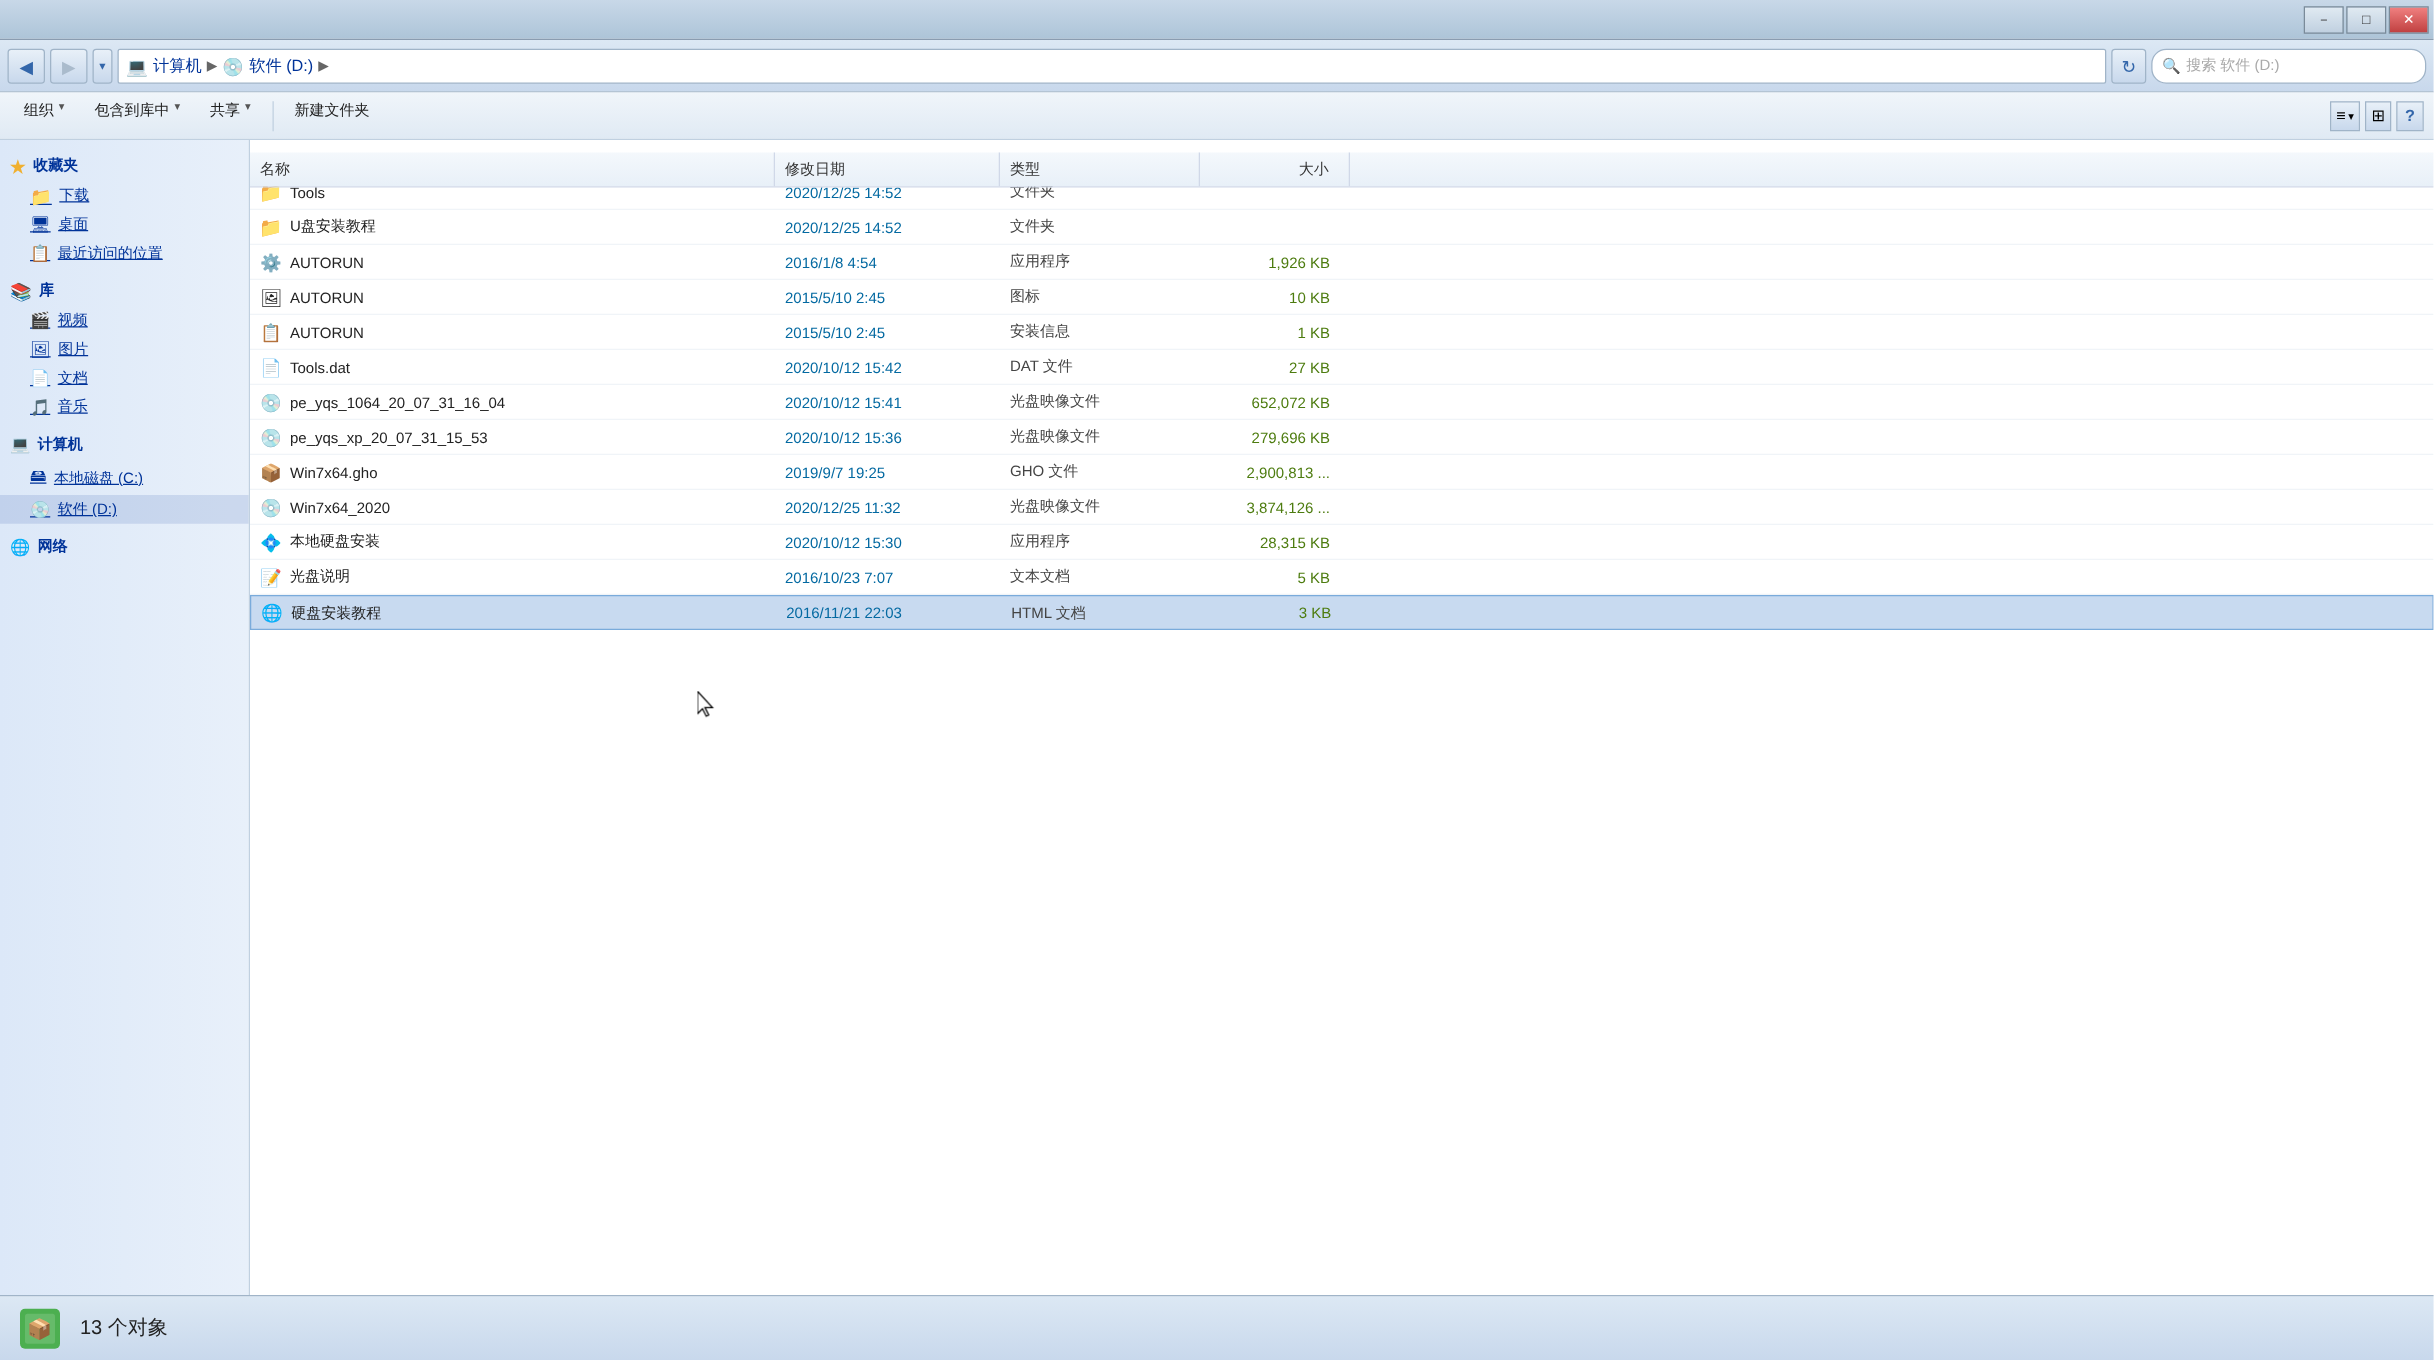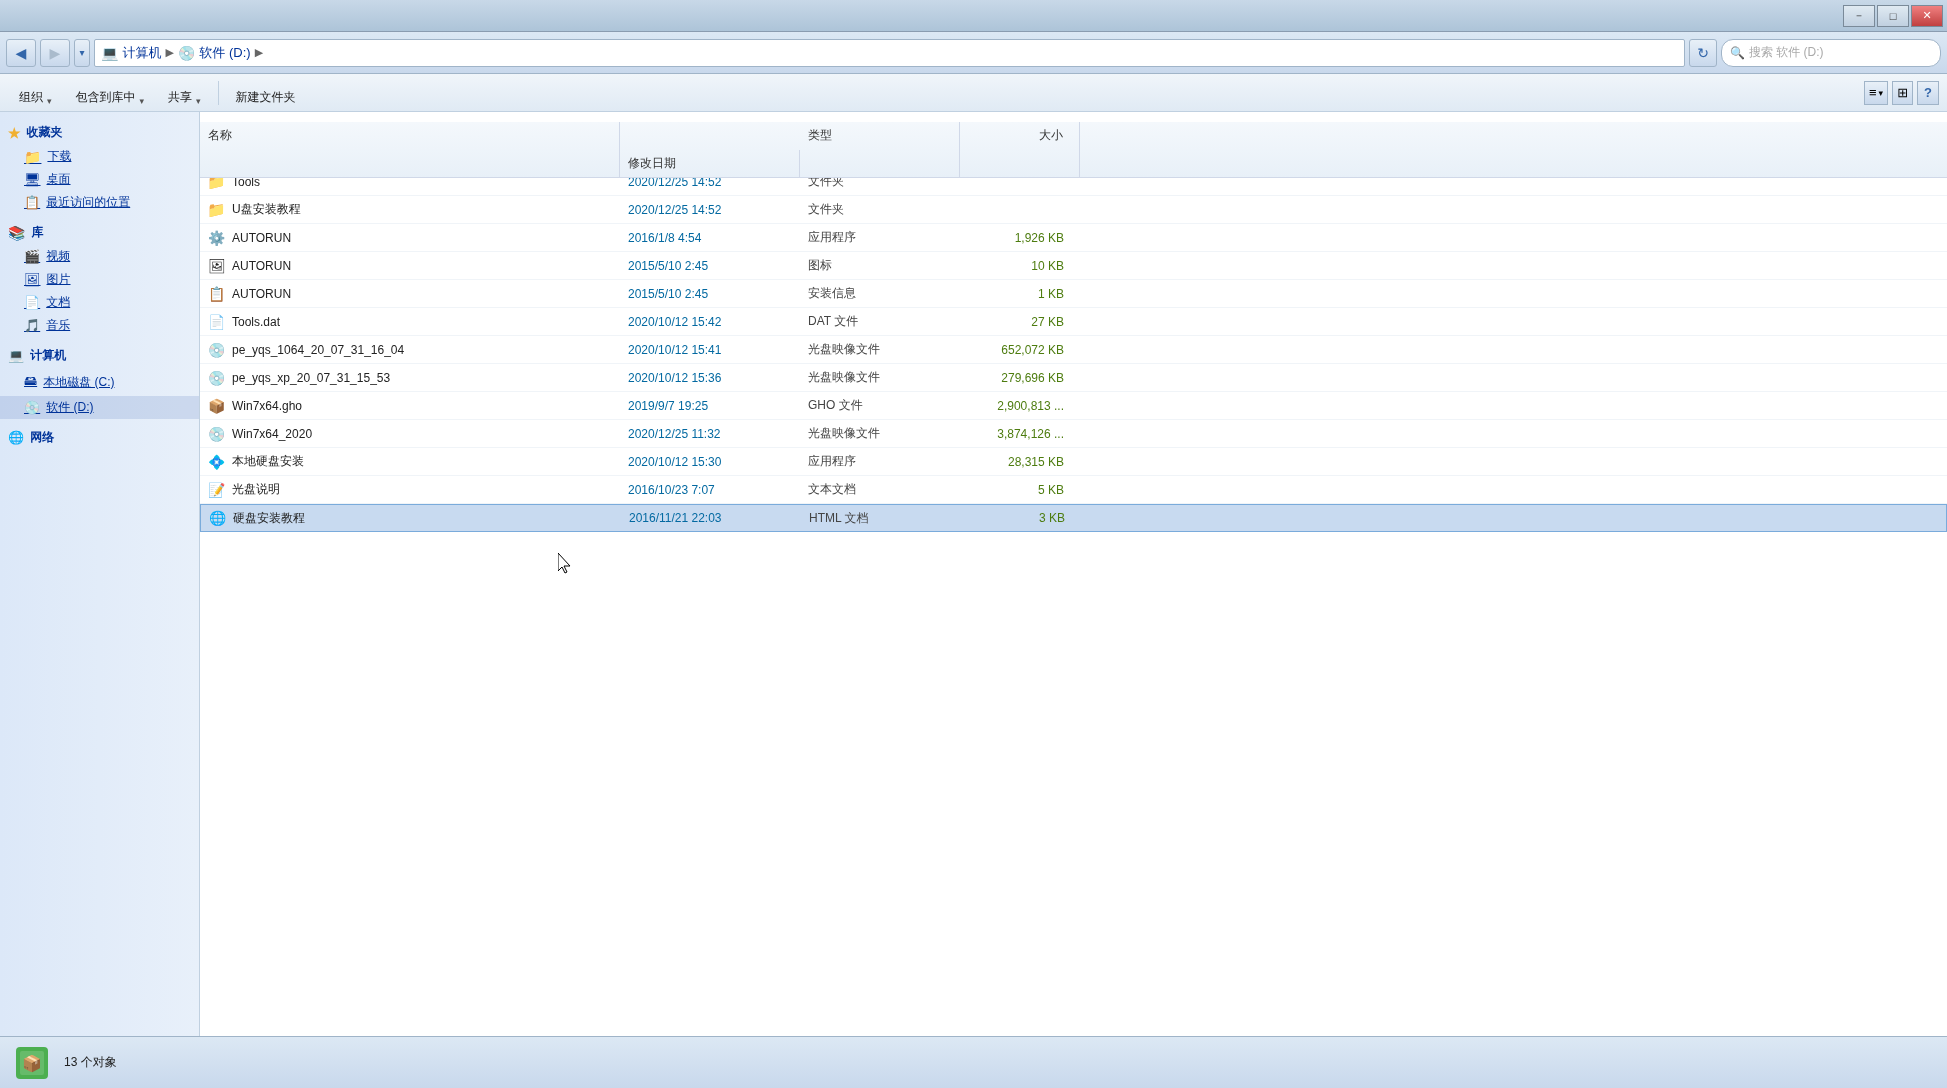--- a/index.html
+++ b/index.html
@@ -131,21 +131,21 @@
       border-bottom: 1px solid #c0d0e0;
     }
     .toolbar-btn {
       height: 28px;
       padding: 0 10px;
       background: transparent;
       border: 1px solid transparent;
       border-radius: 3px;
       cursor: pointer;
       display: flex;
-      align-items: flex-end;
+      align-items: flex-start;
       gap: 4px;
       color: #222;
       font-size: 12px;
     }
     .toolbar-btn .dropdown-arrow {
       font-size: 9px;
       color: #555;
     }
     .toolbar-sep {
       width: 1px;
@@ -233,21 +233,21 @@
     .col-header {
       padding: 5px 8px;
       font-size: 12px;
       color: #333;
       border-right: 1px solid #d0d8e8;
       cursor: pointer;
       user-select: none;
       white-space: nowrap;
     }
     .col-name { flex: 0 0 420px; }
-    .col-date { flex: 0 0 180px; margin-top: 28px; }
+    .col-date { flex: 0 0 180px; }
     .col-type { flex: 0 0 160px; }
     .col-size { flex: 0 0 120px; text-align: right; padding-right: 16px; }
 
     .file-row {
       display: flex;
       align-items: center;
       border-bottom: 1px solid #f0f4f8;
       cursor: pointer;
       min-height: 28px;
     }
@@ -291,21 +291,21 @@
       gap: 12px;
     }
     .statusbar-icon {
       width: 40px;
       height: 40px;
       display: flex;
       align-items: center;
       justify-content: center;
     }
     .statusbar-text {
-      font-size: 12px;
+      font-size: 16px;
       color: #222;
     }
 
     
     ::-webkit-scrollbar { width: 14px; }
     ::-webkit-scrollbar-track { background: #f0f0f0; }
     ::-webkit-scrollbar-thumb { background: #b0bec8; border: 1px solid #a0b0c0; }
   </style>
 </head>
 <body>

